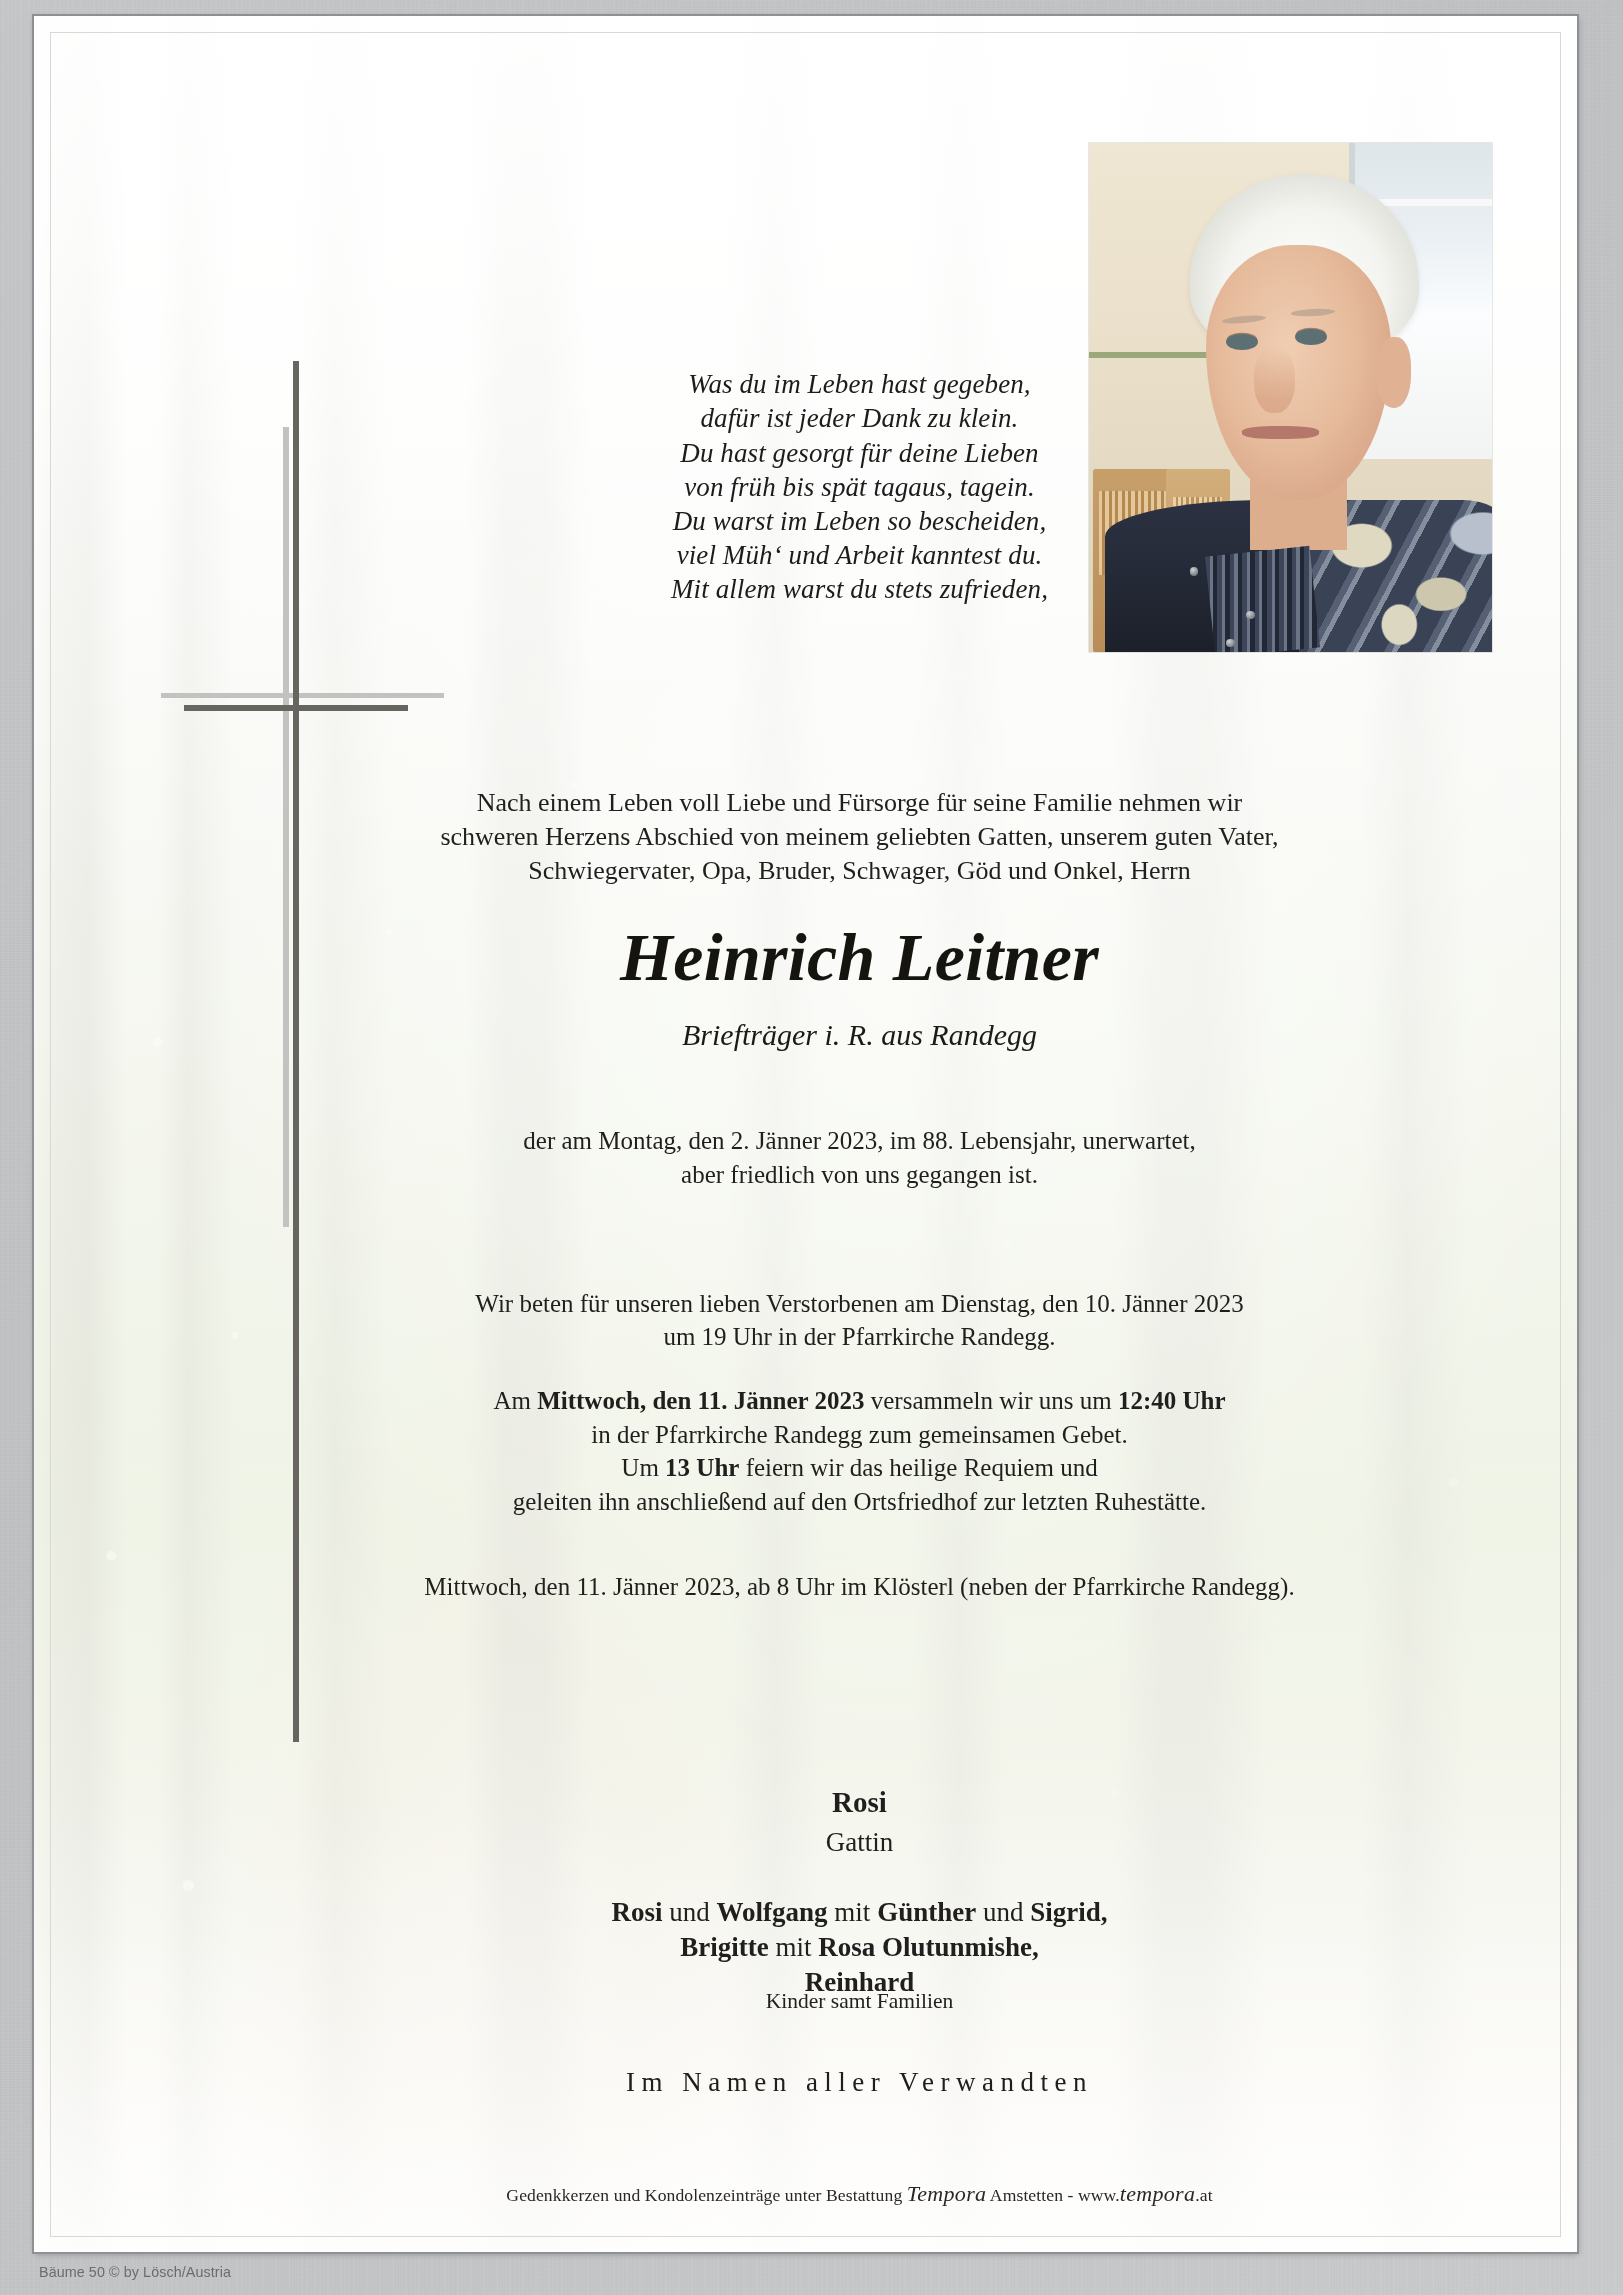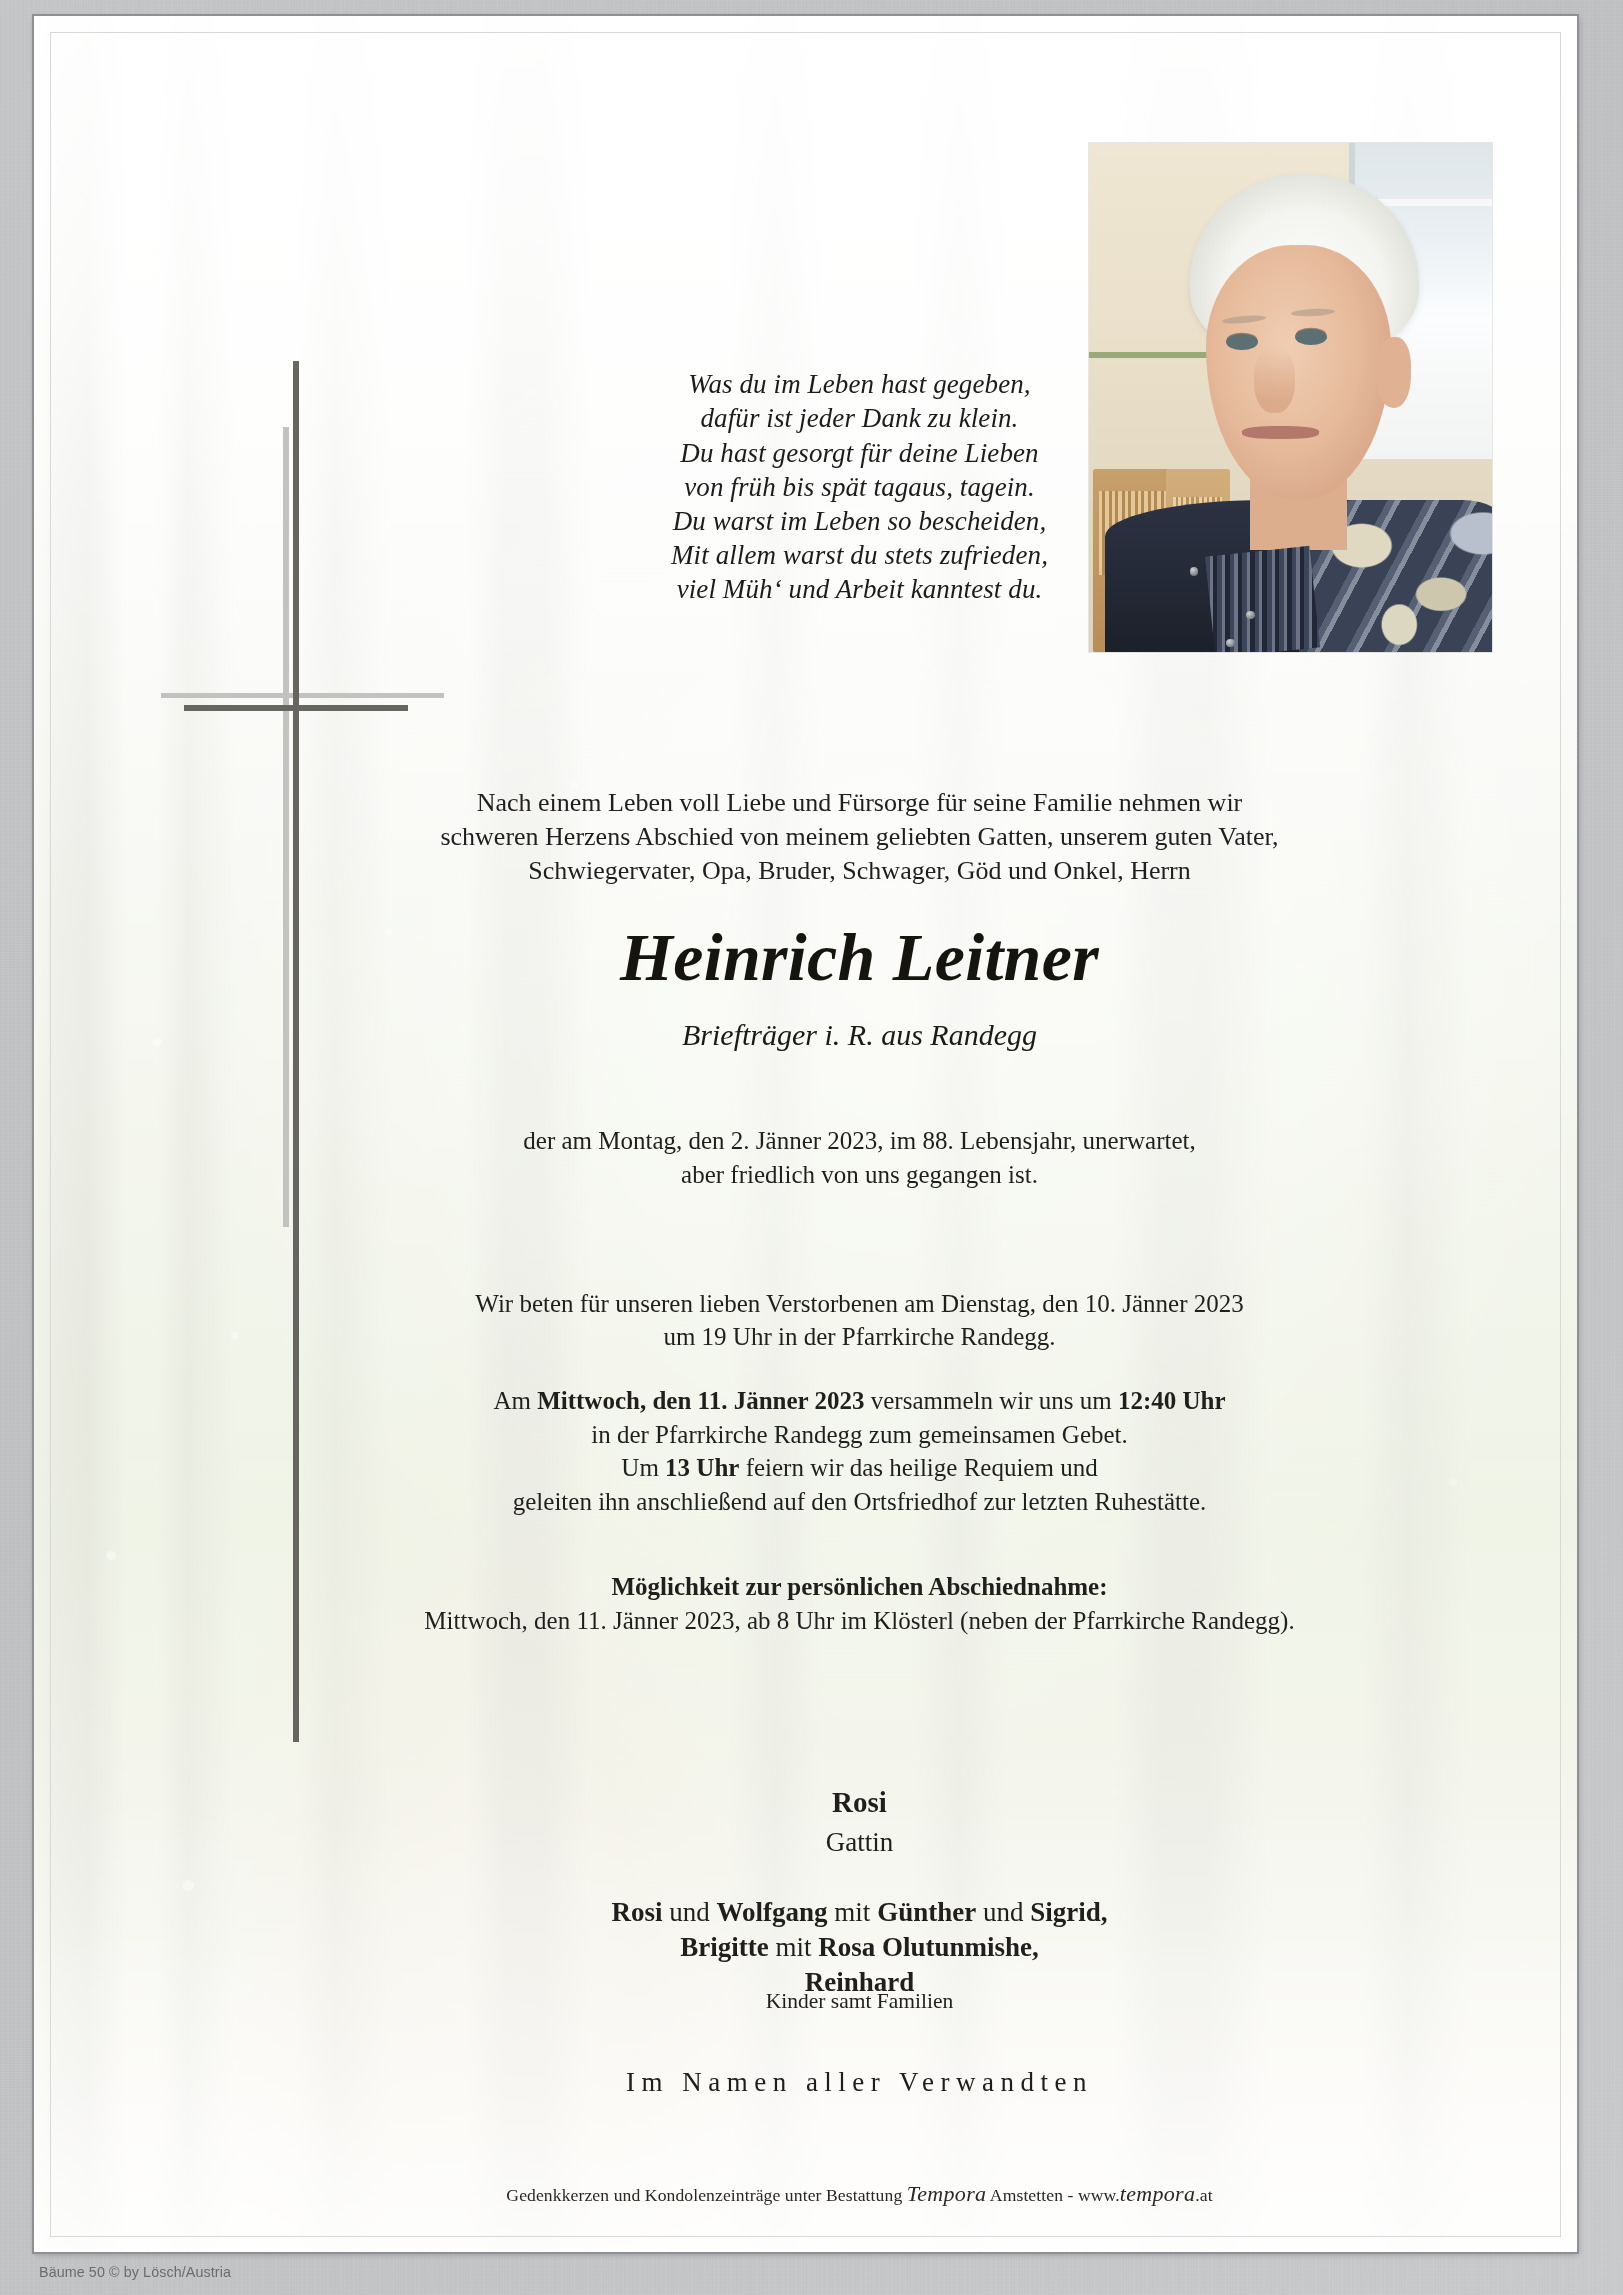--- a/index.html
+++ b/index.html
@@ -493,22 +493,22 @@
   </div>
 
   <div class="content">
 
     <div class="text-col poem">
       <span class="ln">Was du im Leben hast gegeben,</span>
       <span class="ln">dafür ist jeder Dank zu klein.</span>
       <span class="ln">Du hast gesorgt für deine Lieben</span>
       <span class="ln">von früh bis spät tagaus, tagein.</span>
       <span class="ln">Du warst im Leben so bescheiden,</span>
+      <span class="ln">viel Müh‘ und Arbeit kanntest du.</span>
       <span class="ln">Mit allem warst du stets zufrieden,</span>
-      <span class="ln">viel Müh‘ und Arbeit kanntest du.</span>
     </div>
 
     <div class="text-col intro">
       <span class="ln">Nach einem Leben voll Liebe und Fürsorge für seine Familie nehmen wir</span>
       <span class="ln">schweren Herzens Abschied von meinem geliebten Gatten, unserem guten Vater,</span>
       <span class="ln">Schwiegervater, Opa, Bruder, Schwager, Göd und Onkel, Herrn</span>
     </div>
 
     <div class="text-col name">Heinrich Leitner</div>
     <div class="text-col role">Briefträger i. R. aus Randegg</div>
@@ -524,21 +524,20 @@
     </div>
 
     <div class="text-col ceremony">
       <span class="ln"><span>Am </span><b>Mittwoch, den 11. Jänner 2023</b><span> versammeln wir uns um </span><b>12:40 Uhr</b></span>
       <span class="ln">in der Pfarrkirche Randegg zum gemeinsamen Gebet.</span>
       <span class="ln"><span>Um </span><b>13 Uhr</b><span> feiern wir das heilige Requiem und</span></span>
       <span class="ln">geleiten ihn anschließend auf den Ortsfriedhof zur letzten Ruhestätte.</span>
     </div>
 
     <div class="text-col farewell">
-      <span class="ln"><b>Möglichkeit zur persönlichen Abschiednahme:</b></span>
       <span class="ln">Mittwoch, den 11. Jänner 2023, ab 8 Uhr im Klösterl (neben der Pfarrkirche Randegg).</span>
     </div>
 
 
     <div class="text-col widow">Rosi</div>
     <div class="text-col widow-role">Gattin</div>
 
     <div class="text-col children">
       <span class="ln" id="kids1"><b>Rosi</b><span> und </span><b>Wolfgang</b><span> mit </span><b>Günther</b><span> und </span><b>Sigrid,</b></span>
       <span class="ln" id="kids2"><b>Brigitte</b><span> mit </span><b>Rosa Olutunmishe,</b></span>

